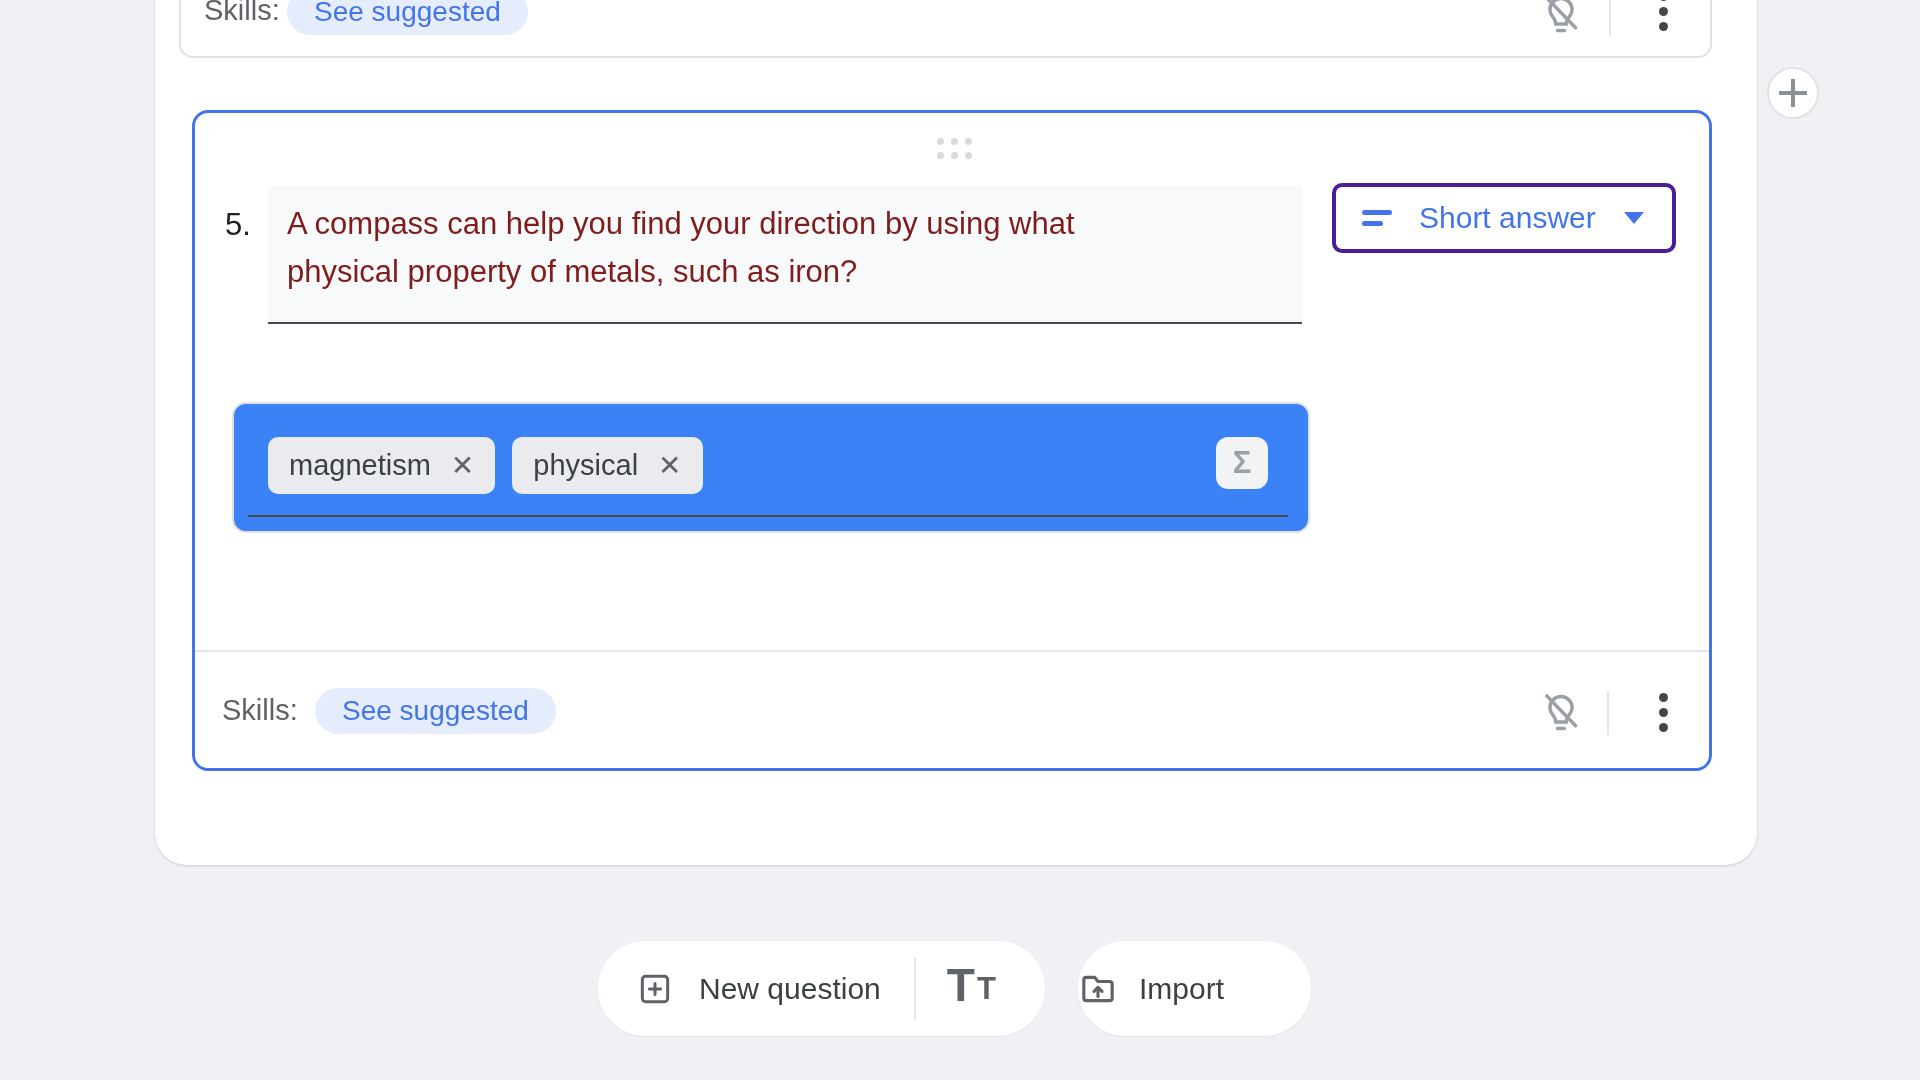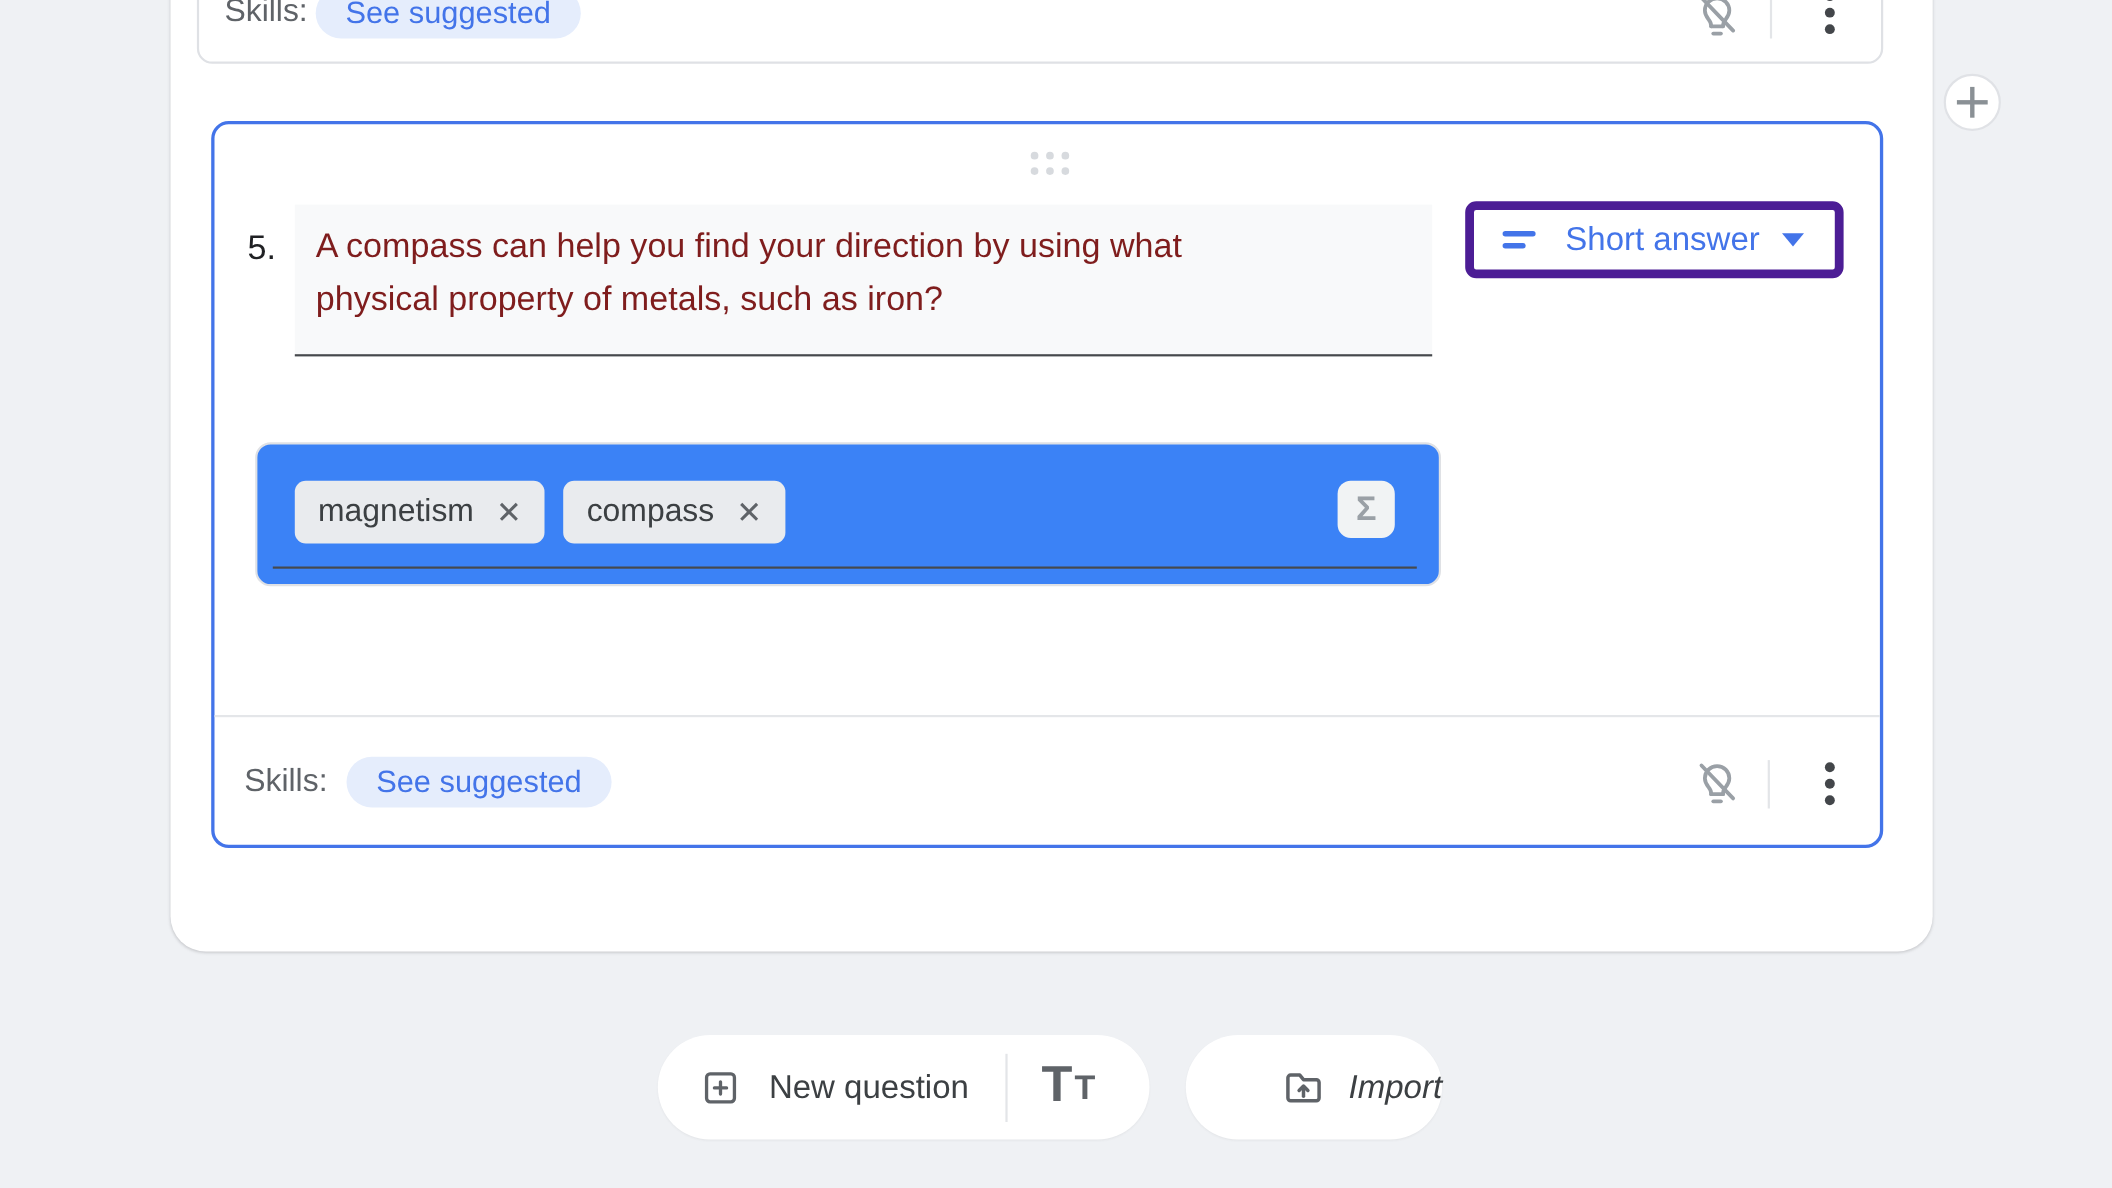--- a/index.html
+++ b/index.html
@@ -88,21 +88,21 @@
     background: #f8f9fa;
     border-bottom: 2px solid #46494d;
     padding: 14px 20px 0 19px;
     cursor: text;
   }
   .q-text { font-size: 31px; line-height: 48px; color: #7f1d1d; max-width: 885px; }
 
   .type-btn {
     position: absolute; left: 1137px; top: 70px;
     width: 344px; height: 70px;
-    border: 8px solid #4c1d95; border-radius: 10px;
+    border: 4px solid #4c1d95; border-radius: 10px;
     background: #fff;
     display: flex; align-items: center;
     padding: 0 28px 0 26px;
     cursor: pointer;
   }
   .sa-icon { display: flex; flex-direction: column; gap: 6px; width: 30px; }
   .sa-icon i { height: 5px; border-radius: 2.5px; background: #4374e9; display: block; }
   .sa-icon i:first-child { width: 30px; }
   .sa-icon i:last-child { width: 21px; }
   .type-btn .type-label {
@@ -169,21 +169,21 @@
   .btn-new-question { display: flex; align-items: center; cursor: pointer; }
   .btn-new-question .btn-label {
     margin-left: 25px;
     font-size: 30px; font-weight: 500; color: #3c4043; white-space: nowrap;
   }
   .pill-new .v-divider { position: static; height: 62px; margin: 0 31px 0 33px; }
   .title-toggle-btn { display: flex; align-items: flex-start; cursor: pointer; color: #5f6368; }
   .title-toggle-btn .t-large { font-size: 46px; font-weight: bold; line-height: 44px; }
   .title-toggle-btn .t-small { font-size: 31px; font-weight: bold; line-height: 52px; margin-left: 2px; }
 
-  .pill-import { left: 1078px; top: 941px; width: 233px; justify-content: flex-end; gap: 21px; cursor: pointer; font-style: italic; }
+  .pill-import { left: 1078px; top: 941px; width: 233px; justify-content: flex-start; gap: 21px; cursor: pointer; }
   .pill-import .btn-label { font-size: 30px; font-weight: 500; color: #3c4043; }
 
   
   .fab-add {
     position: absolute; left: 1767px; top: 67px;
     width: 52px; height: 52px;
     background: #fff;
     border: 2px solid #e0e2e6;
     border-radius: 50%;
     cursor: pointer;
@@ -249,21 +249,21 @@
       <span class="caret-down"></span>
     </div>
 
     <div class="answer-box">
       <div class="chips-row">
         <div class="answer-chip">
           <span class="chip-label">magnetism</span>
           <span class="chip-remove">✕</span>
         </div>
         <div class="answer-chip">
-          <span class="chip-label">compass</span>
+          <span class="chip-label">physical</span>
           <span class="chip-remove">✕</span>
         </div>
       </div>
       <div class="sigma-btn">
         <span>Σ</span>
       </div>
       <div class="ans-underline"></div>
     </div>
 
     <div class="card-divider"></div>

